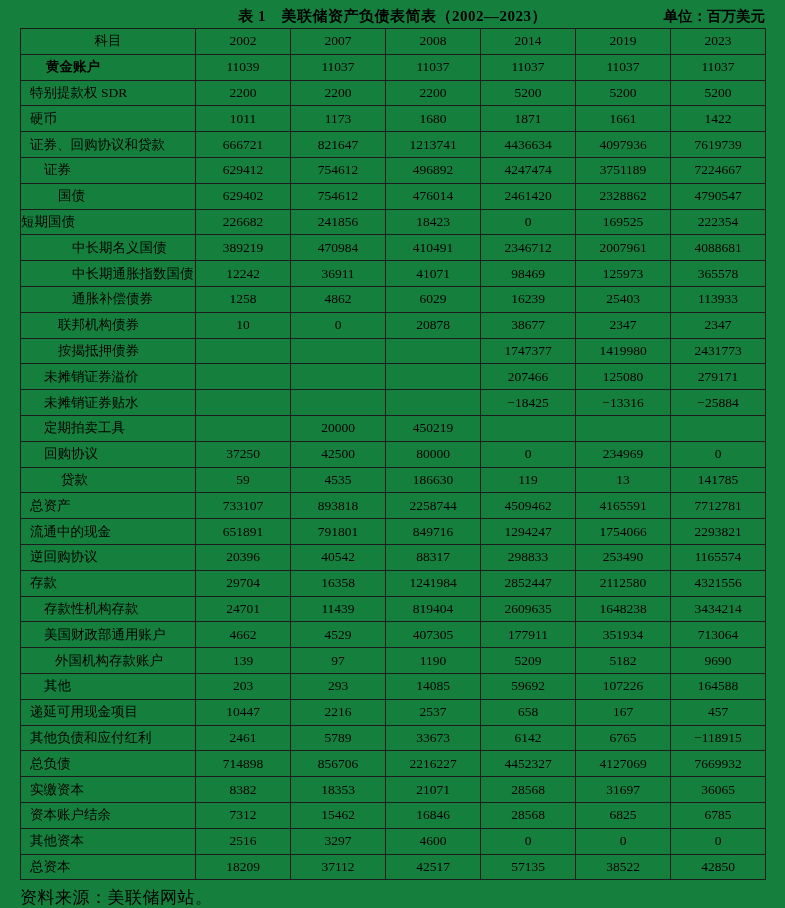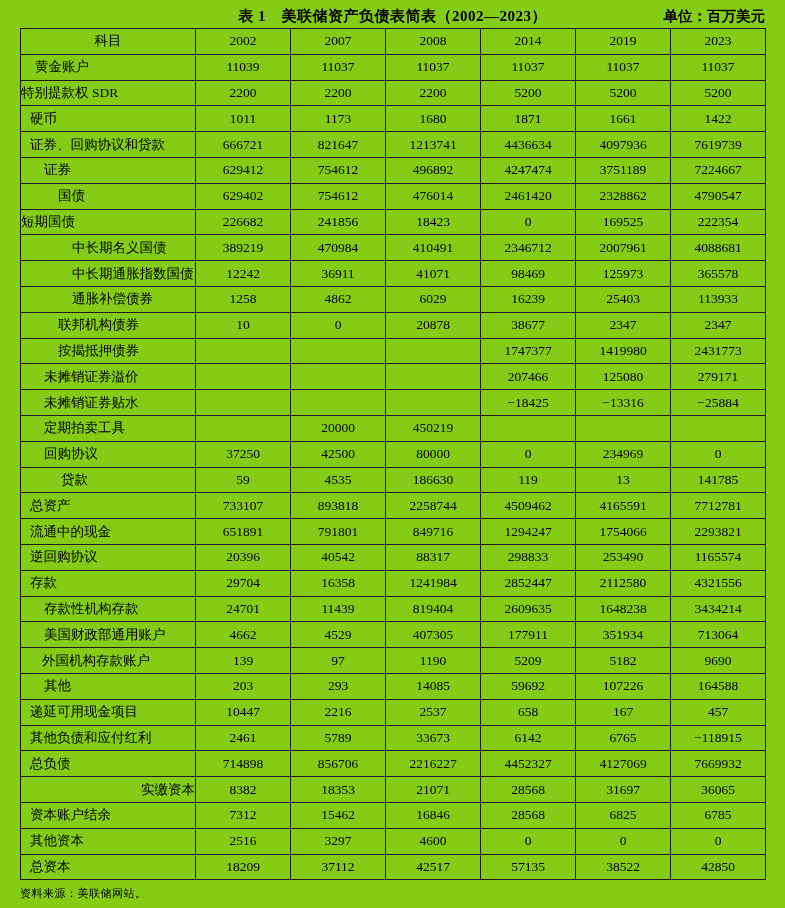--- a/index.html
+++ b/index.html
@@ -7,21 +7,21 @@
     padding: 0;
     background: #ffffff;
     color: #000000;
     font-family: "Liberation Serif", "DejaVu Serif", serif;
   }
   .page {
     width: 785px;
     height: 908px;
     box-sizing: border-box;
     padding: 5px 20px 0 20px;
-    background: #84cc16;
+    background: #15803d;
     overflow: hidden;
   }
   .title-row {
     position: relative;
     height: 23px;
     line-height: 22px;
     text-align: center;
   }
   .table-title {
     font-size: 15px;
@@ -54,21 +54,21 @@
     text-align: center;
   }
   td.label-cell {
     text-align: left;
   }
   td.value-cell {
     text-align: center;
   }
   .source-note {
     margin-top: 6px;
-    font-size: 11px;
+    font-size: 17px;
     letter-spacing: 0.5px;
   }
 </style>
 </head>
 <body>
 
 <div class="page">
 
   <div class="title-row">
     <span class="table-title">表 1　美联储资产负债表简表（2002—2023）</span>
@@ -91,30 +91,30 @@
       <th>2002</th>
           <th>2007</th>
           <th>2008</th>
           <th>2014</th>
           <th>2019</th>
           <th>2023</th>
         </tr>
     </thead>
     <tbody>
         <tr>
-          <td class="label-cell" style="padding-left: 14px;">黄金账户</td>
+          <td class="label-cell" style="padding-left: 25px; font-weight: bold;">黄金账户</td>
           <td class="value-cell">11039</td>
           <td class="value-cell">11037</td>
           <td class="value-cell">11037</td>
           <td class="value-cell">11037</td>
           <td class="value-cell">11037</td>
           <td class="value-cell">11037</td>
         </tr>
         <tr>
-          <td class="label-cell" style="">特别提款权 SDR</td>
+          <td class="label-cell" style="padding-left: 9px;">特别提款权 SDR</td>
           <td class="value-cell">2200</td>
           <td class="value-cell">2200</td>
           <td class="value-cell">2200</td>
           <td class="value-cell">5200</td>
           <td class="value-cell">5200</td>
           <td class="value-cell">5200</td>
         </tr>
         <tr>
           <td class="label-cell" style="padding-left: 9px;">硬币</td>
           <td class="value-cell">1011</td>
@@ -298,21 +298,21 @@
         <tr>
           <td class="label-cell" style="padding-left: 23px;">美国财政部通用账户</td>
           <td class="value-cell">4662</td>
           <td class="value-cell">4529</td>
           <td class="value-cell">407305</td>
           <td class="value-cell">177911</td>
           <td class="value-cell">351934</td>
           <td class="value-cell">713064</td>
         </tr>
         <tr>
-          <td class="label-cell" style="padding-left: 21px; margin-top: 28px;">外国机构存款账户</td>
+          <td class="label-cell" style="padding-left: 34px; margin-top: 28px;">外国机构存款账户</td>
           <td class="value-cell">139</td>
           <td class="value-cell">97</td>
           <td class="value-cell">1190</td>
           <td class="value-cell">5209</td>
           <td class="value-cell">5182</td>
           <td class="value-cell">9690</td>
         </tr>
         <tr>
           <td class="label-cell" style="padding-left: 23px;">其他</td>
           <td class="value-cell">203</td>
@@ -343,21 +343,21 @@
         <tr>
           <td class="label-cell" style="padding-left: 9px;">总负债</td>
           <td class="value-cell">714898</td>
           <td class="value-cell">856706</td>
           <td class="value-cell">2216227</td>
           <td class="value-cell">4452327</td>
           <td class="value-cell">4127069</td>
           <td class="value-cell">7669932</td>
         </tr>
         <tr>
-          <td class="label-cell" style="padding-left: 9px; text-align: right;">实缴资本</td>
+          <td class="label-cell" style="padding-left: 9px;">实缴资本</td>
           <td class="value-cell">8382</td>
           <td class="value-cell">18353</td>
           <td class="value-cell">21071</td>
           <td class="value-cell">28568</td>
           <td class="value-cell">31697</td>
           <td class="value-cell">36065</td>
         </tr>
         <tr>
           <td class="label-cell" style="padding-left: 9px;">资本账户结余</td>
           <td class="value-cell">7312</td>

